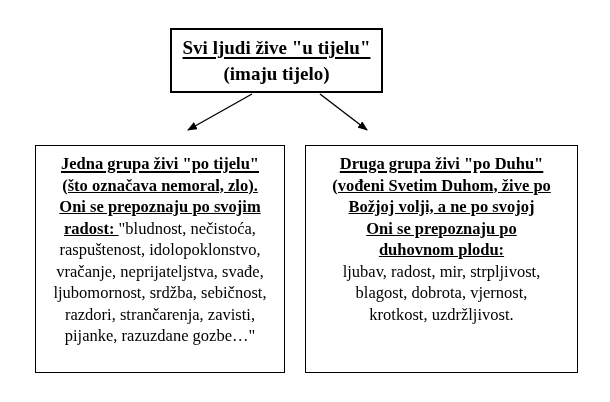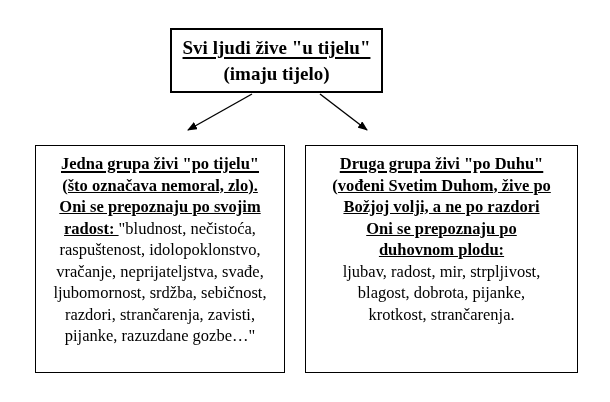--- a/index.html
+++ b/index.html
@@ -105,21 +105,21 @@
     <div class="line">raspuštenost, idolopoklonstvo,</div>
     <div class="line">vračanje, neprijateljstva, svađe,</div>
     <div class="line">ljubomornost, srdžba, sebičnost,</div>
     <div class="line">razdori, strančarenja, zavisti,</div>
     <div class="line">pijanke, razuzdane gozbe…"</div>
   </div>
 
   <div class="box group-box right-box">
     <div class="line b u">Druga grupa živi "po Duhu"</div>
     <div class="line b">(vođeni Svetim Duhom, žive po</div>
-    <div class="line b">Božjoj volji, a ne po razdori</div>
+    <div class="line b">Božjoj volji, a ne po svojoj</div>
     <div class="line b">Oni se prepoznaju po</div>
     <div class="line b">duhovnom plodu:</div>
     <div class="line">ljubav, radost, mir, strpljivost,</div>
-    <div class="line">blagost, dobrota, pijanke,</div>
-    <div class="line">krotkost, strančarenja.</div>
+    <div class="line">blagost, dobrota, vjernost,</div>
+    <div class="line">krotkost, uzdržljivost.</div>
   </div>
 
 </div>
 
 </body></html>

